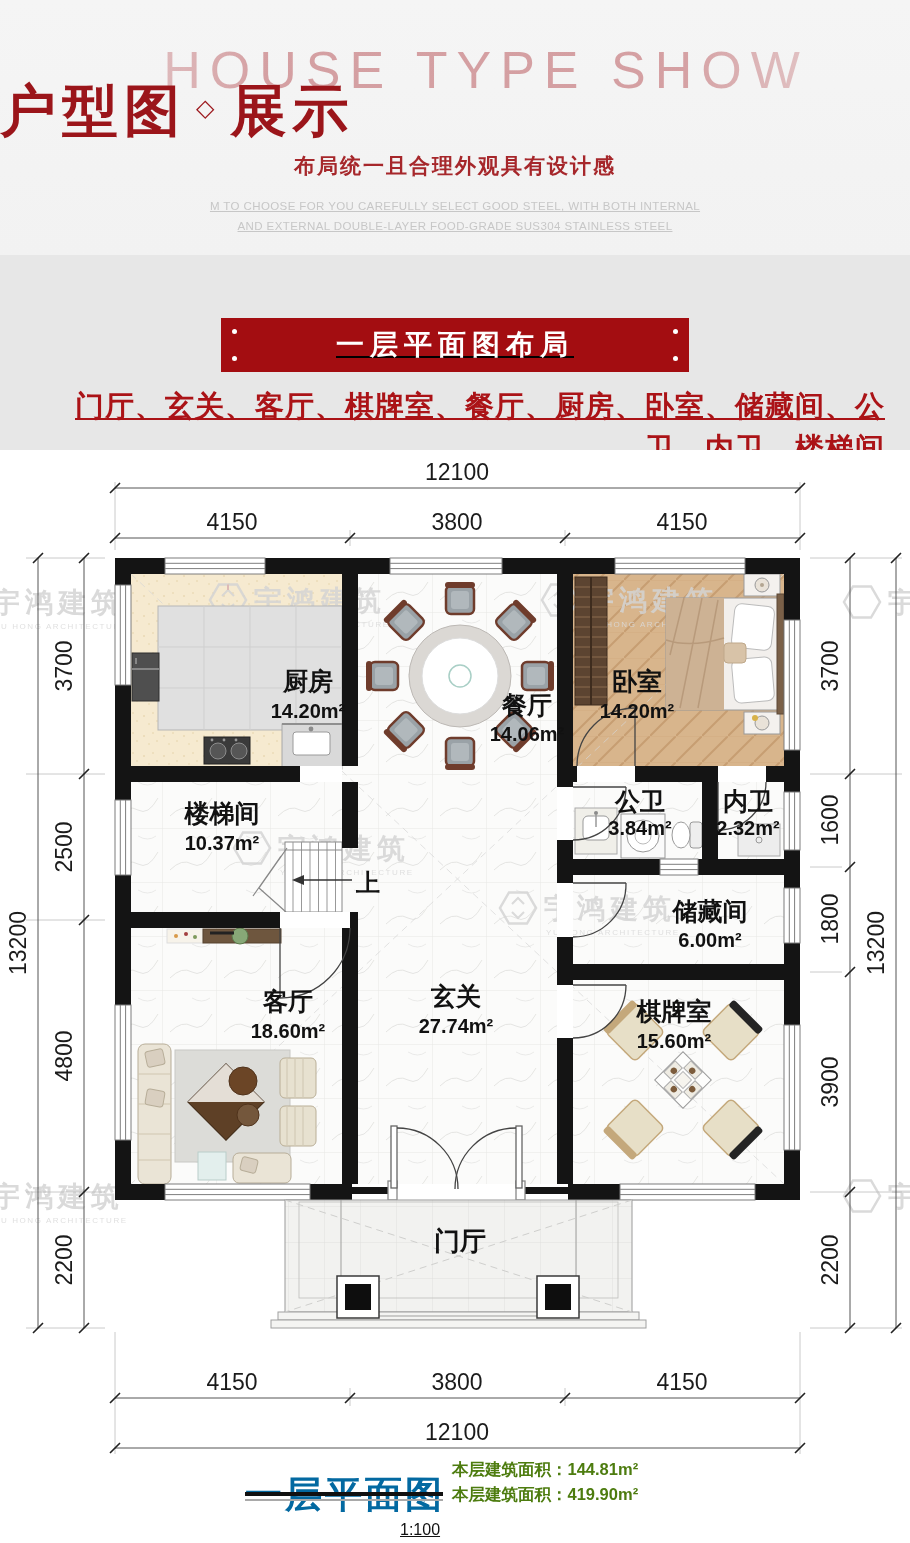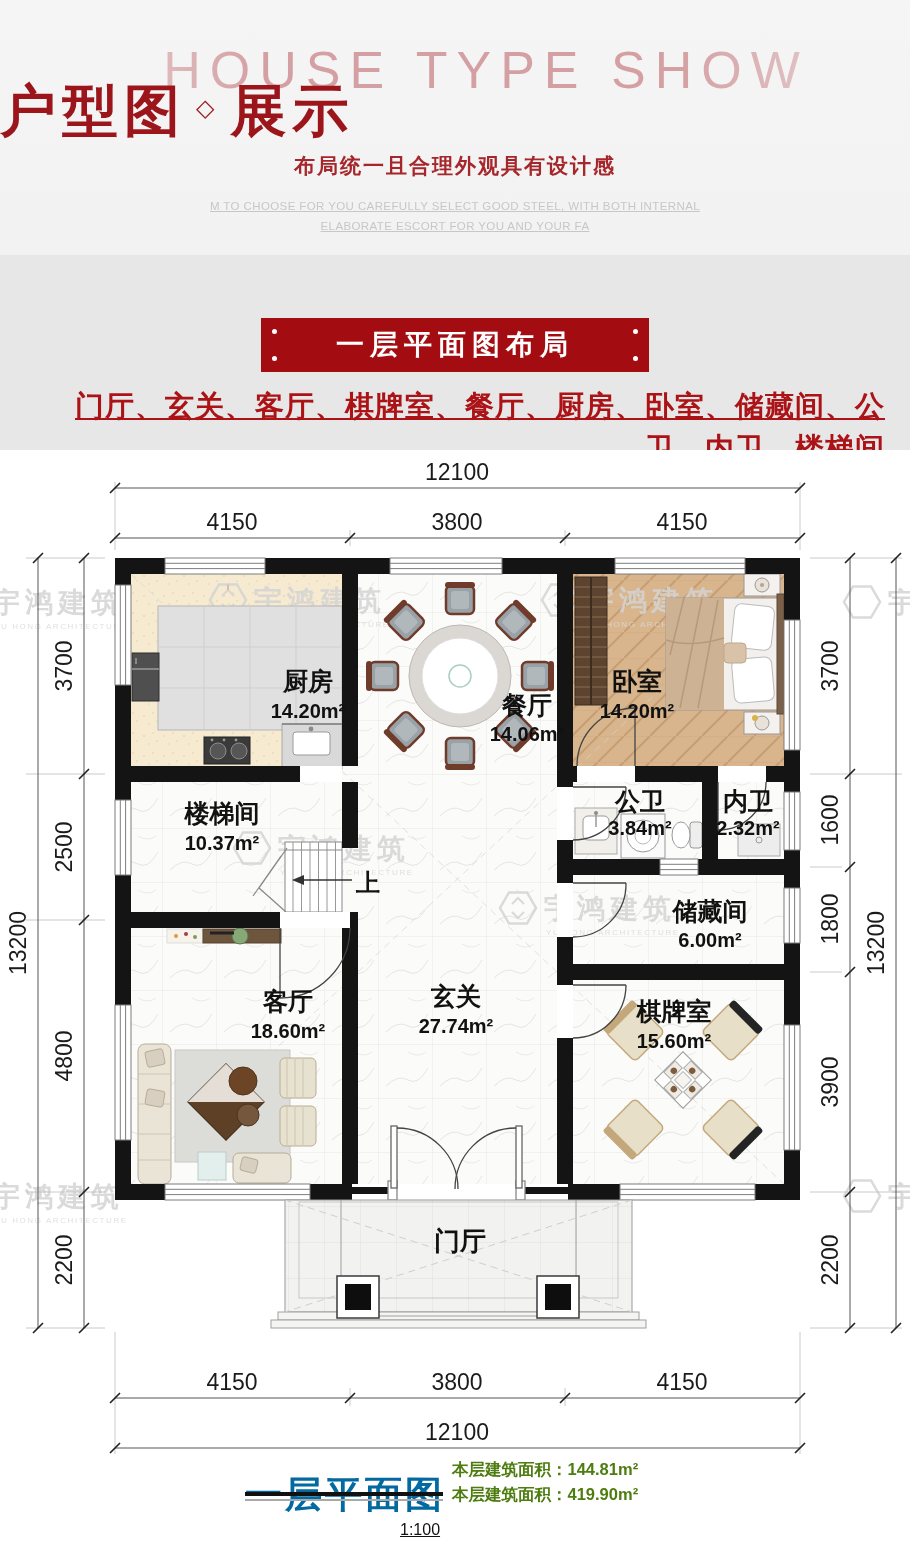--- a/index.html
+++ b/index.html
@@ -13,22 +13,22 @@
          -webkit-background-clip:text;background-clip:text;color:transparent;padding-left:31px;}
   .main-title{position:absolute;left:0;top:74px;width:100%;text-align:left;font-size:56px;font-weight:bold;
               color:#9b151a;letter-spacing:6px;}
   .main-title .dia{font-size:24px;vertical-align:14px;margin:0 10px;}
   .subtitle{position:absolute;left:0;top:152px;width:100%;text-align:center;font-size:21px;font-weight:bold;
             color:#a6272b;letter-spacing:2px;}
   .desc{position:absolute;left:0;top:196px;width:100%;text-align:center;font-size:11.5px;color:#c7c7c7;
         line-height:1.75;letter-spacing:.4px;text-decoration:underline;}
   
   .band{position:absolute;left:0;top:255px;width:910px;height:198px;background:#e7e7e7;}
-  .banner{position:relative;width:388px;height:54px;margin:63px auto 0 auto;background:#a30d11;
-          display:flex;align-items:center;justify-content:center;}
+  .banner{position:relative;width:468px;height:54px;margin:63px auto 0 auto;background:#a30d11;
+          display:flex;align-items:center;justify-content:center;text-decoration:underline;}
   .banner .txt{color:#ffffff;font-size:28px;font-weight:bold;letter-spacing:6px;}
   .banner .dot{position:absolute;width:5px;height:5px;border-radius:50%;background:#fff;}
   .banner .d1{left:11px;top:11px}.banner .d2{left:11px;bottom:11px}
   .banner .d3{right:11px;top:11px}.banner .d4{right:11px;bottom:11px}
   .roomlist{position:absolute;left:25px;top:130px;width:860px;text-align:right;font-size:29px;font-weight:bold;
             color:#ab1317;line-height:1.45;letter-spacing:1px;text-decoration:underline;}
   
   .plan-wrap{position:absolute;left:0;top:450px;width:910px;height:1008px;background:#ffffff;}
   svg text{font-family:"Liberation Sans","DejaVu Sans",sans-serif;}
   .dim{font-size:23px;fill:#1b1b1b;}
@@ -49,21 +49,21 @@
 <div class="page">
 
   <div class="hdr">
     <div class="wm-en">HOUSE TYPE SHOW</div>
     <div class="main-title">
       <span>户型图</span><span class="dia">◇</span><span>展示</span>
     </div>
     <div class="subtitle">布局统一且合理外观具有设计感</div>
     <div class="desc">
       <div>M TO CHOOSE FOR YOU CAREFULLY SELECT GOOD STEEL, WITH BOTH INTERNAL</div>
-      <div>ELABORATE ESCORT FOR YOU AND YOUR FA</div>
+      <div>AND EXTERNAL DOUBLE-LAYER FOOD-GRADE SUS304 STAINLESS STEEL</div>
     </div>
   </div>
 
   <div class="band">
     <div class="banner">
       <span class="dot d1"></span>
       <span class="dot d2"></span>
       <span class="dot d3"></span>
       <span class="dot d4"></span>
       <span class="txt">一层平面图布局</span>

